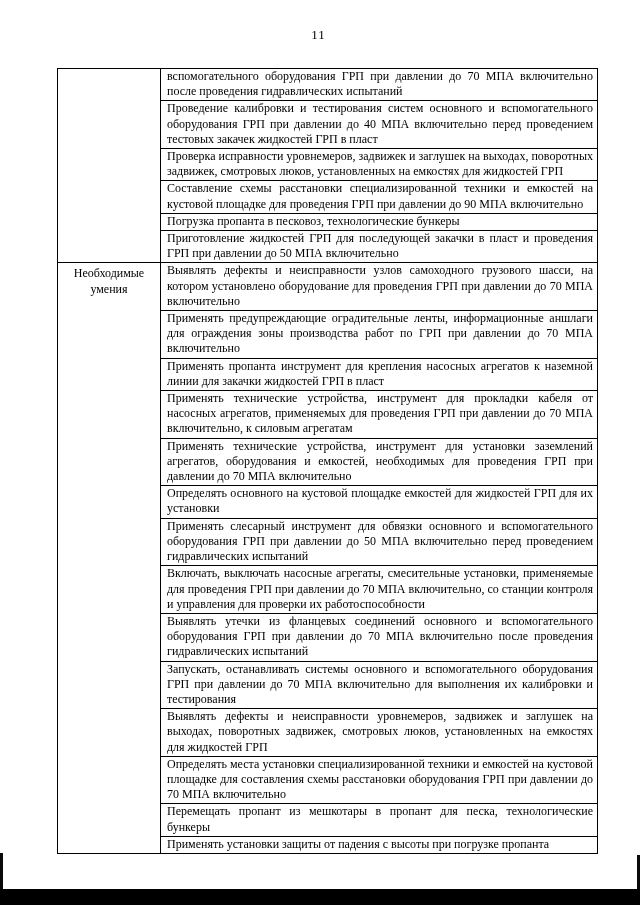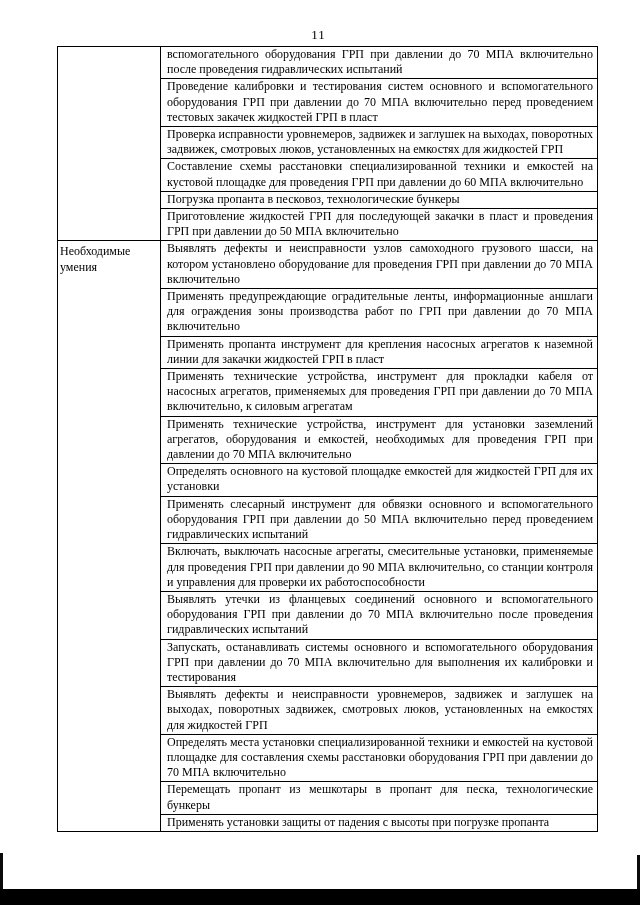--- a/index.html
+++ b/index.html
@@ -19,37 +19,38 @@
     position: absolute;
     top: 27px;
     left: 0;
     right: 3px;
     text-align: center;
     font-size: 13px;
     letter-spacing: 1px;
   }
   table.doc-table {
     position: absolute;
-    top: 46px;
+    top: 68px;
     left: 57px;
     width: 540px;
     border-collapse: collapse;
     table-layout: fixed;
   }
   .doc-table td {
     border: 1px solid #000000;
     font-size: 12px;
     line-height: 15.2px;
     vertical-align: top;
     padding: 0px 4px 1px 6px;
     text-align: justify;
   }
   col.col-left  { width: 103px; }
   col.col-right { width: 437px; }
   td.label-cell {
+    text-align: center;
     padding-top: 3px;
     padding-left: 2px;
     padding-right: 2px;
     margin-top: 16px;
   }
   
   .edge-bottom {
     position: absolute;
     left: 0;
     bottom: 0;
@@ -83,27 +84,27 @@
   <colgroup>
     <col class="col-left">
     <col class="col-right">
   </colgroup>
   <tbody>
     <tr>
       <td rowspan="6"></td>
       <td>вспомогательного оборудования ГРП при давлении до 70 МПА включительно после проведения гидравлических испытаний</td>
     </tr>
     <tr>
-      <td>Проведение калибровки и тестирования систем основного и вспомогательного оборудования ГРП при давлении до 70 МПА включительно перед проведением тестовых закачек жидкостей ГРП в пласт</td>
+      <td>Проведение калибровки и тестирования систем основного и вспомогательного оборудования ГРП при давлении до 40 МПА включительно перед проведением тестовых закачек жидкостей ГРП в пласт</td>
     </tr>
     <tr>
       <td>Проверка исправности уровнемеров, задвижек и заглушек на выходах, поворотных задвижек, смотровых люков, установленных на емкостях для жидкостей ГРП</td>
     </tr>
     <tr>
-      <td>Составление схемы расстановки специализированной техники и емкостей на кустовой площадке для проведения ГРП при давлении до 60 МПА включительно</td>
+      <td>Составление схемы расстановки специализированной техники и емкостей на кустовой площадке для проведения ГРП при давлении до 90 МПА включительно</td>
     </tr>
     <tr>
       <td>Погрузка пропанта в песковоз, технологические бункеры</td>
     </tr>
     <tr>
       <td>Приготовление жидкостей ГРП для последующей закачки в пласт и проведения ГРП при давлении до 50 МПА включительно</td>
     </tr>
     <tr>
       <td rowspan="14" class="label-cell">Необходимые умения</td>
       <td>Выявлять дефекты и неисправности узлов самоходного грузового шасси, на котором установлено оборудование для проведения ГРП при давлении до 70 МПА включительно</td>
@@ -120,21 +121,21 @@
     <tr>
       <td>Применять технические устройства, инструмент для установки заземлений агрегатов, оборудования и емкостей, необходимых для проведения ГРП при давлении до 70 МПА включительно</td>
     </tr>
     <tr>
       <td>Определять основного на кустовой площадке емкостей для жидкостей ГРП для их установки</td>
     </tr>
     <tr>
       <td>Применять слесарный инструмент для обвязки основного и вспомогательного оборудования ГРП при давлении до 50 МПА включительно перед проведением гидравлических испытаний</td>
     </tr>
     <tr>
-      <td>Включать, выключать насосные агрегаты, смесительные установки, применяемые для проведения ГРП при давлении до 90 МПА включительно, со станции контроля и управления для проверки их работоспособности</td>
+      <td>Включать, выключать насосные агрегаты, смесительные установки, применяемые для проведения ГРП при давлении до 70 МПА включительно, со станции контроля и управления для проверки их работоспособности</td>
     </tr>
     <tr>
       <td>Выявлять утечки из фланцевых соединений основного и вспомогательного оборудования ГРП при давлении до 70 МПА включительно после проведения гидравлических испытаний</td>
     </tr>
     <tr>
       <td>Запускать, останавливать системы основного и вспомогательного оборудования ГРП при давлении до 70 МПА включительно для выполнения их калибровки и тестирования</td>
     </tr>
     <tr>
       <td>Выявлять дефекты и неисправности уровнемеров, задвижек и заглушек на выходах, поворотных задвижек, смотровых люков, установленных на емкостях для жидкостей ГРП</td>
     </tr>

